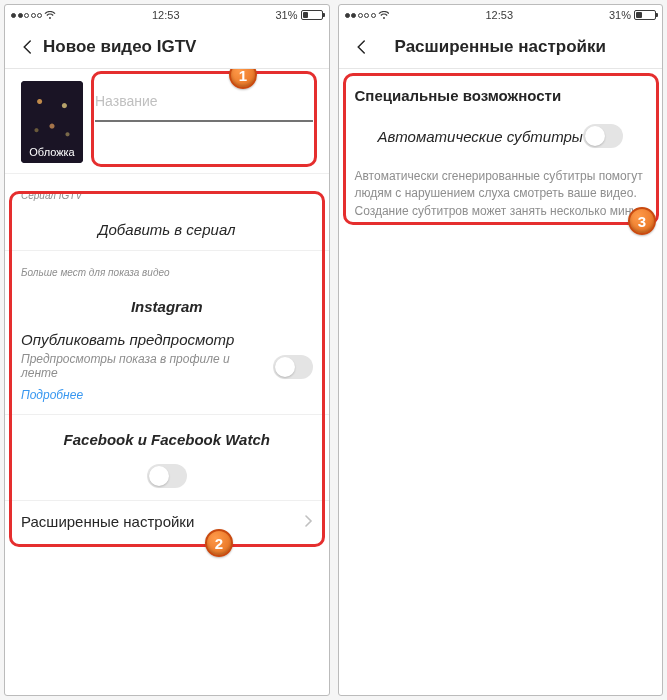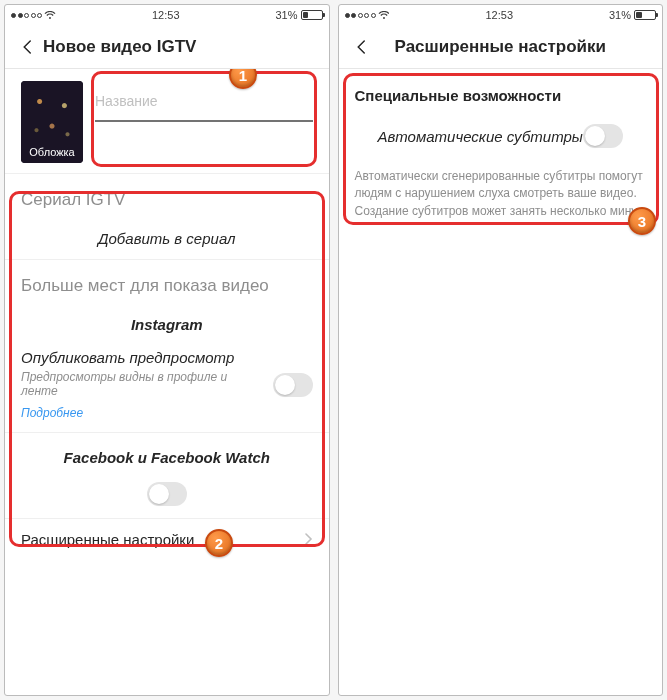--- a/index.html
+++ b/index.html
@@ -27,21 +27,21 @@
   .cover-label { color: #fff; font-size: 11px; position: relative; z-index:2;}
   .fw { position:absolute; inset:0; background:
      radial-gradient(circle at 30% 25%, #c08a4a 0 2px, transparent 3px),
      radial-gradient(circle at 70% 30%, #b6a26a 0 2px, transparent 3px),
      radial-gradient(circle at 50% 55%, #a5744a 0 2px, transparent 3px),
      radial-gradient(circle at 25% 60%, #6a5a3a 0 1.5px, transparent 2.5px),
      radial-gradient(circle at 75% 65%, #7a6a4a 0 1.5px, transparent 2.5px),
      #1a1425; }
   .title-inputs { flex: 1; }
   .inp { height: 41px; display:flex; align-items:center; font-size: 14px; color: #c0c0c0; border-bottom: 2px solid #737373; }
-  .section-label { color: #8e8e8e; font-size: 17px; padding: 16px 16px 8px 16px; }
+  .section-label { color: #8e8e8e; font-size: 10px; padding: 16px 16px 8px 16px; font-style: italic; }
   .list-row { padding: 12px 16px; font-size: 15px; color: #262626; border-bottom: 1px solid #efefef; display:flex; align-items:center; justify-content:center;font-style:italic;}
   .list-row.noborder{border-bottom:none;}
   .list-sub { font-size: 12px; color: #8e8e8e; margin-top: 4px; }
   .list-link { font-size: 12px; color: #3897f0; margin-top: 8px; }
   .list-row .lefttxt{flex:1; padding-right:8px;}
   .toggle { width: 40px; height: 24px; background: #e4e4e4; border-radius: 12px; position: relative; flex-shrink:0;}
   .toggle:after { content:""; position:absolute; left:2px; top:2px; width:20px; height:20px; background:#fff; border-radius:50%; box-shadow:0 1px 2px rgba(0,0,0,0.2);}
   .chev-cell{display:flex;align-items:center;justify-content:space-between;padding:12px 16px;font-size:15px;color:#262626;}
   .chev{color:#c0c0c0;}
   .bottom-actions{position:absolute;bottom:0;left:0;right:0;}
@@ -108,21 +108,21 @@
         <span>Добавить в сериал</span>
       </div>
 
     <div class="section-label">Больше мест для показа видео</div>
     <div class="list-row noborder" style="font-weight:600;padding-bottom:4px;">
         <span>Instagram</span>
       </div>
     <div class="list-row">
       <div class="lefttxt">
         <div style="font-size:15px">Опубликовать предпросмотр</div>
-        <div class="list-sub">Предпросмотры видны в профиле и ленте</div>
+        <div class="list-sub">Предпросмотры показа в профиле и ленте</div>
         <div class="list-link">Подробнее</div>
       </div>
       <div class="toggle"></div>
     </div>
     <div class="list-row noborder" style="font-weight:600;padding-top:16px;padding-bottom:4px;">
         <span>Facebook и Facebook Watch</span>
       </div>
     <div class="list-row">
       <div class="toggle"></div>
     </div>

